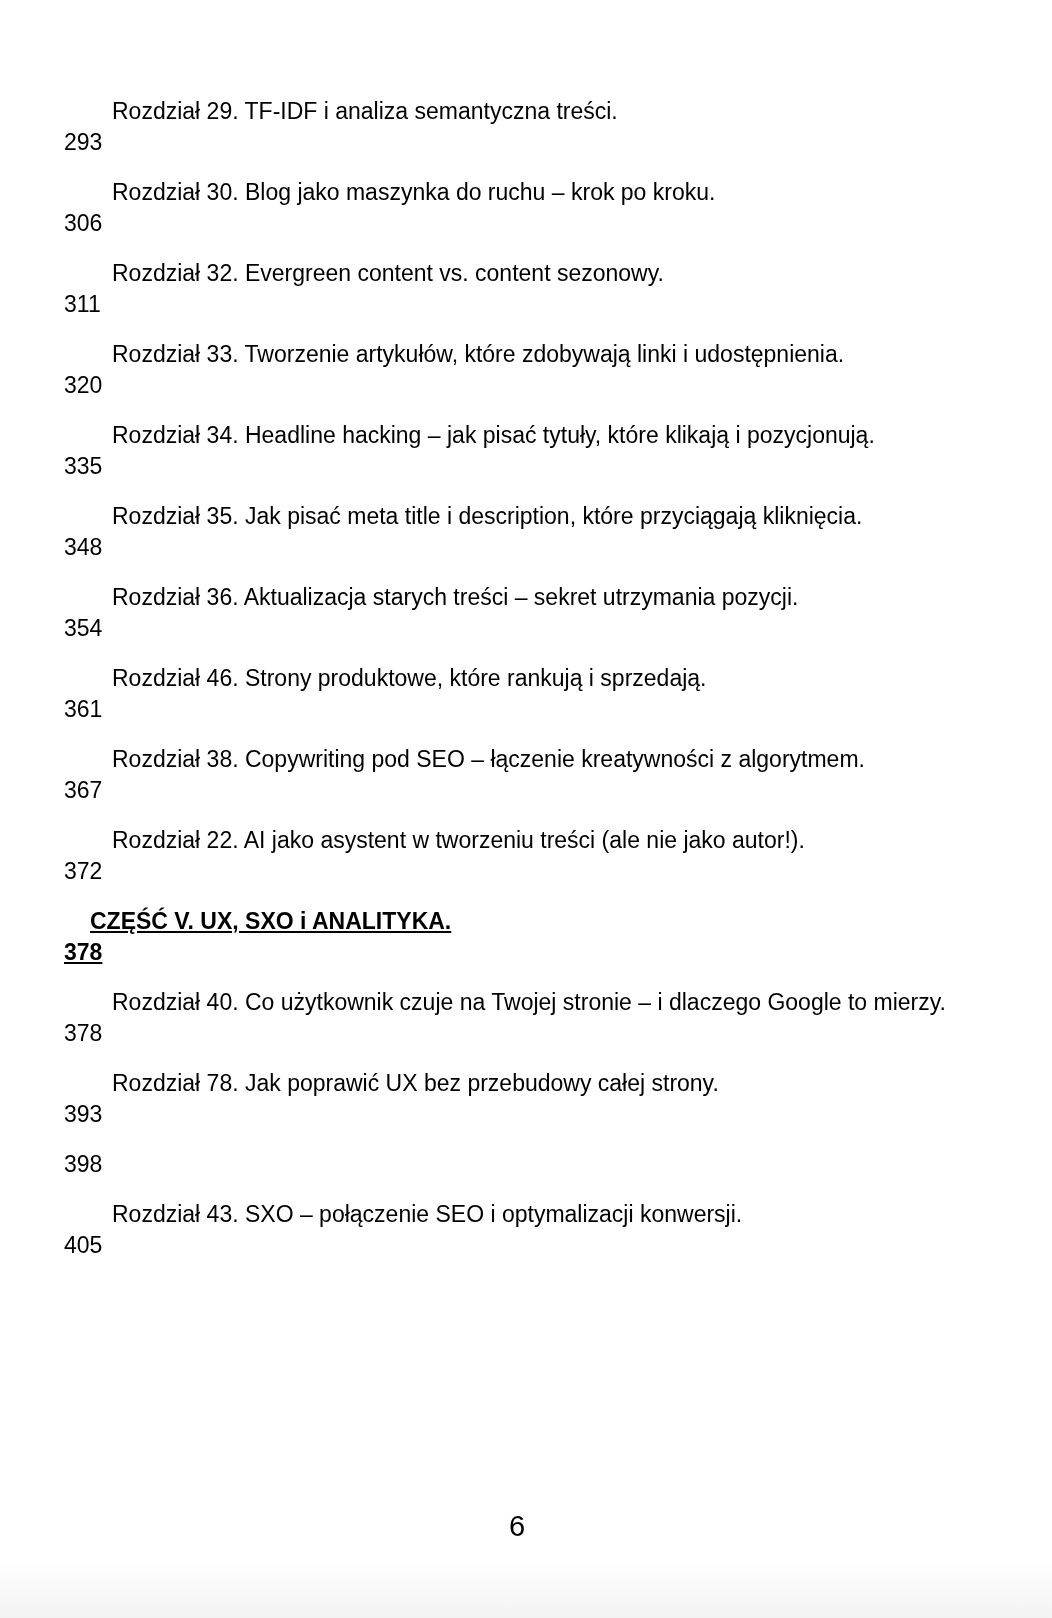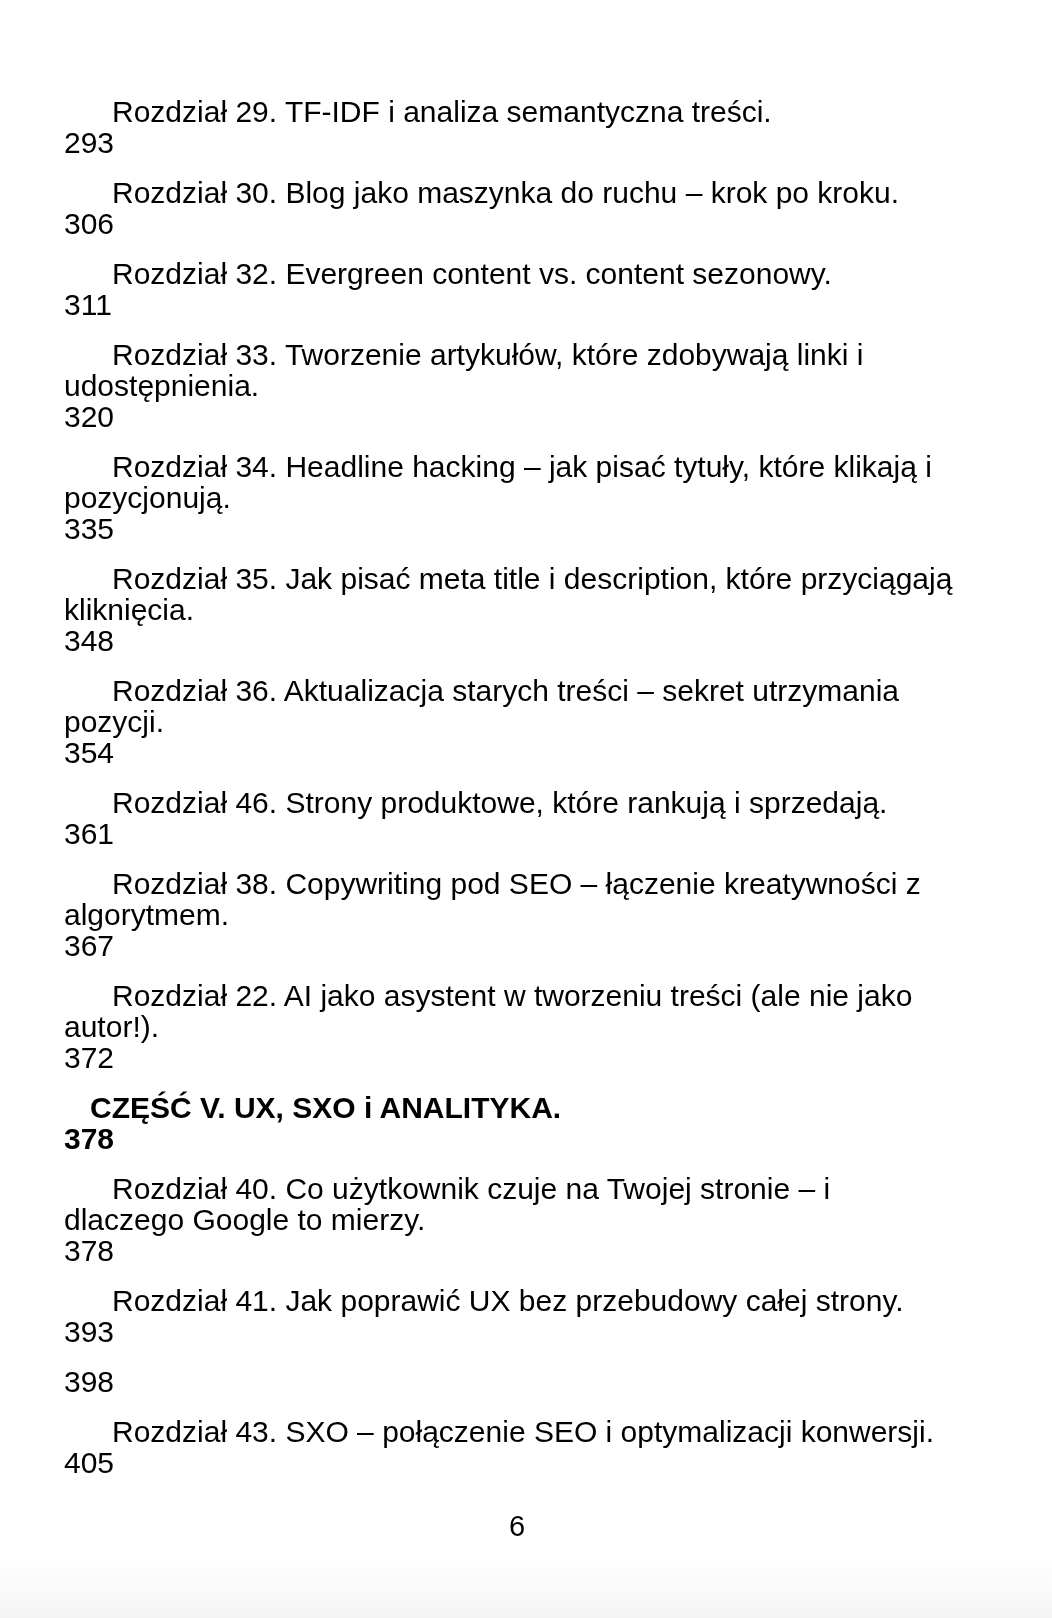--- a/index.html
+++ b/index.html
@@ -13,34 +13,35 @@
     background: #ffffff;
     overflow: hidden;
     font-family: "Liberation Sans", sans-serif;
     color: #000000;
   }
   .toc-content {
     position: absolute;
     left: 64px;
     top: 96px;
     width: 890px;
-    font-size: 30px;
+    font-size: 23px;
     line-height: 31px;
   }
   .toc-entry {
     margin: 0 0 19px 0;
     text-indent: 48px;
   }
   .toc-entry .toc-page {
     display: block;
     text-indent: 0;
   }
   .toc-part {
     font-weight: 700;
     text-indent: 26px;
+    text-decoration: underline;
   }
   .footer-number {
     position: absolute;
     top: 1511px;
     left: 0;
     width: 1034px;
     text-align: center;
     font-size: 29px;
     line-height: 31px;
   }
@@ -114,21 +115,21 @@
       <span class="toc-title">CZĘŚĆ V. UX, SXO i ANALITYKA.</span>
       <span class="toc-page">378</span>
     </p>
 
     <p class="toc-entry">
       <span class="toc-title">Rozdział 40. Co użytkownik czuje na Twojej stronie – i dlaczego Google to mierzy.</span>
       <span class="toc-page">378</span>
     </p>
 
     <p class="toc-entry">
-      <span class="toc-title">Rozdział 41. Jak poprawić UX bez przebudowy całej strony.</span>
+      <span class="toc-title">Rozdział 78. Jak poprawić UX bez przebudowy całej strony.</span>
       <span class="toc-page">393</span>
     </p>
 
     <p class="toc-entry">
       <span class="toc-page">398</span>
     </p>
 
     <p class="toc-entry">
       <span class="toc-title">Rozdział 43. SXO – połączenie SEO i optymalizacji konwersji.</span>
       <span class="toc-page">405</span>

